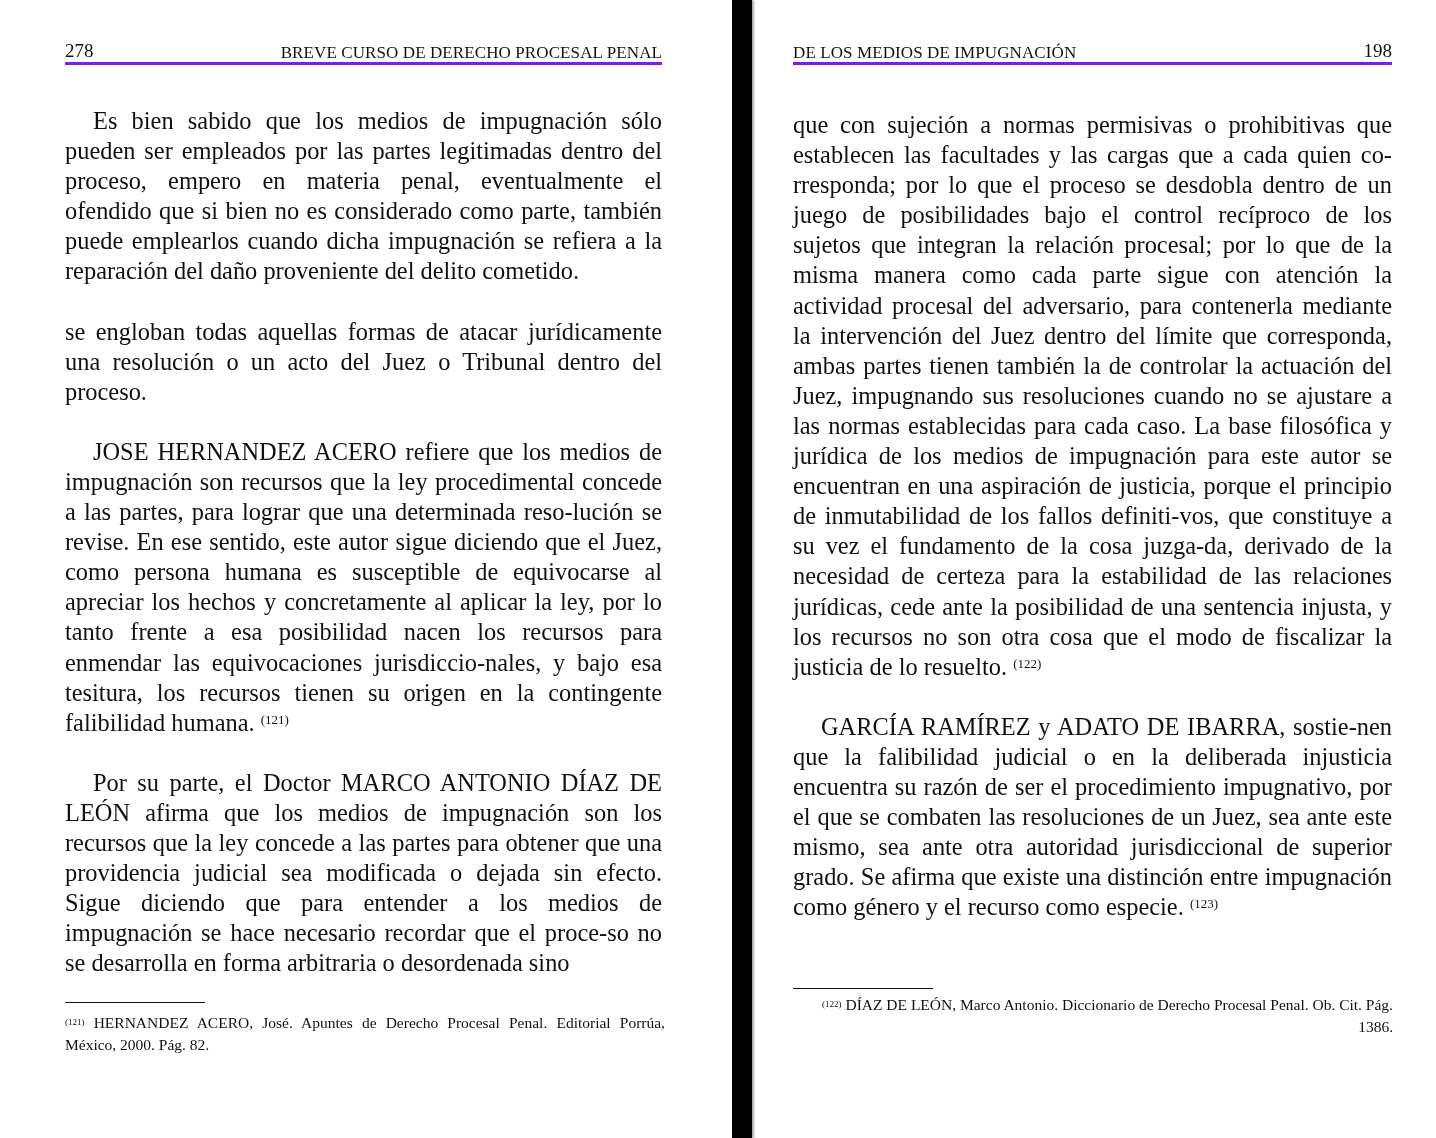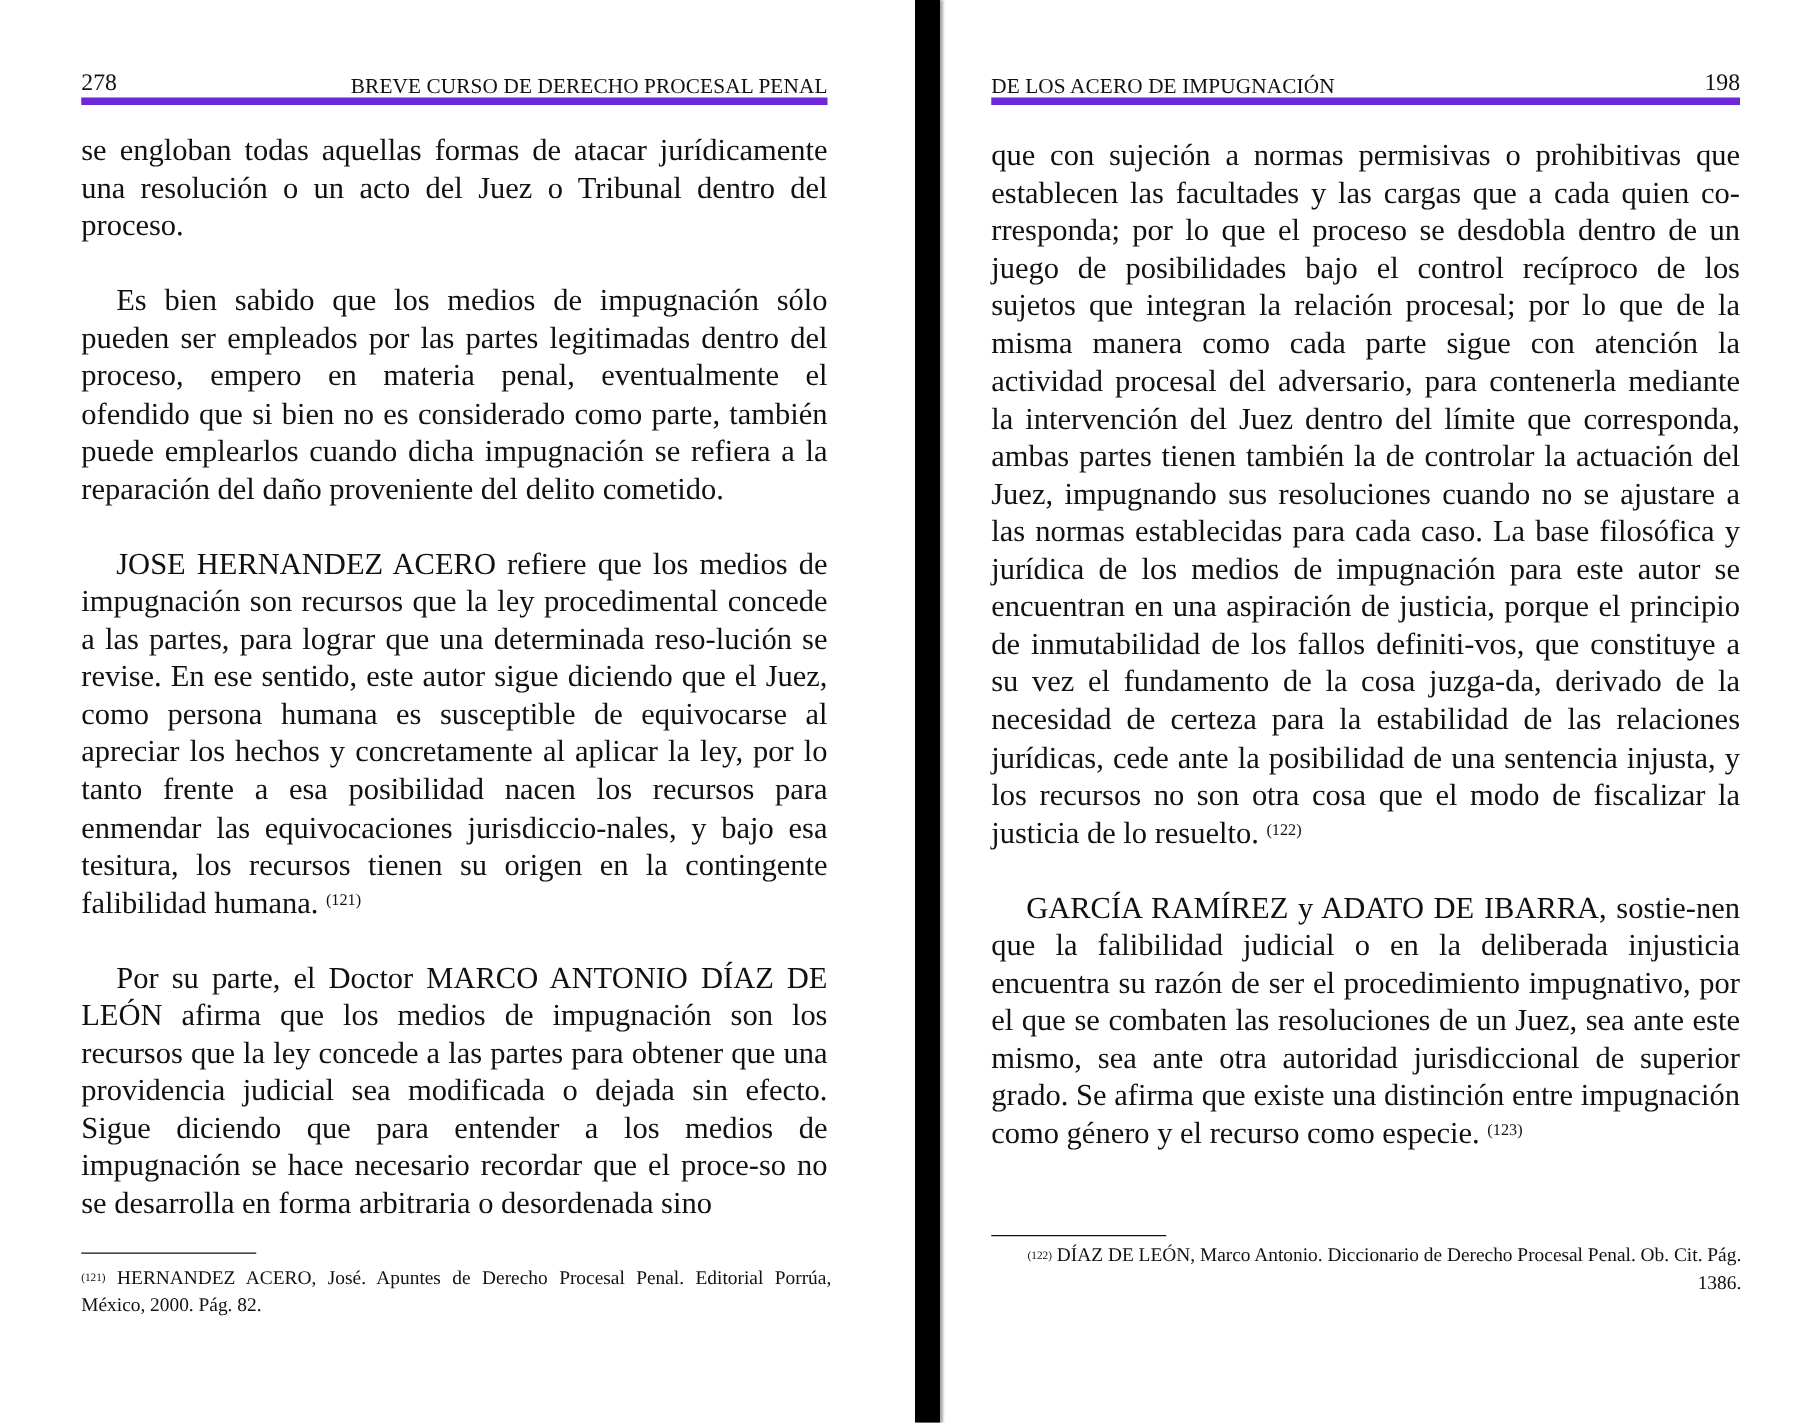--- a/index.html
+++ b/index.html
@@ -8,21 +8,21 @@
     font-family:"Liberation Serif", "DejaVu Serif", serif; color:#111;
   }
   .page { position:absolute; top:0; height:1138px; }
   #left-page { left:0; width:732px; }
   #right-page { left:752px; width:684px; }
   .spine {
     position:absolute; left:732px; top:0; width:20px; height:1138px;
     background:#000;
     box-shadow: 2px 0 2px rgba(0,0,0,0.35);
   }
-  .header { position:absolute; top:56px; height:22px; border-bottom:6px solid #6d28d9; }
+  .header { position:absolute; top:40px; height:22px; border-bottom:3px solid #6d28d9; }
   #left-page .header { left:65px; width:597px; }
   #right-page .header { left:41px; width:599px; }
   .page-num { position:absolute; top:0; font-size:19px; line-height:22px; }
   .running-title { position:absolute; top:6px; font-size:17px; letter-spacing:0.1px; line-height:14px; }
   #left-page .page-num { left:0; }
   #left-page .running-title { right:0; }
   #right-page .page-num { right:0; }
   #right-page .running-title { left:0; }
   .body-text { position:absolute; font-size:24.4px; line-height:30.1px; text-align:justify; }
   #left-page .body-text { left:65px; top:106px; width:597px; }
@@ -42,36 +42,36 @@
 </style>
 </head>
 <body>
 
 <div class="page" id="left-page">
   <div class="header">
     <span class="page-num">278</span>
     <span class="running-title">BREVE CURSO DE DERECHO PROCESAL PENAL</span>
   </div>
   <div class="body-text">
+    <p class="para"><span>Es bien sabido que los medios de impugnación sólo pueden ser empleados por las partes legitimadas dentro del proceso, empero en materia penal, eventualmente el ofendido que si bien no es considerado como parte, también puede emplearlos cuando dicha impugnación se refiera a la reparación del daño proveniente del delito cometido.</span></p>
     <p class="para first"><span>se engloban todas aquellas formas de atacar jurídicamente una resolución o un acto del Juez o Tribunal dentro del proceso.</span></p>
-    <p class="para"><span>Es bien sabido que los medios de impugnación sólo pueden ser empleados por las partes legitimadas dentro del proceso, empero en materia penal, eventualmente el ofendido que si bien no es considerado como parte, también puede emplearlos cuando dicha impugnación se refiera a la reparación del daño proveniente del delito cometido.</span></p>
     <p class="para"><span>JOSE HERNANDEZ ACERO refiere que los medios de impugnación son recursos que la ley procedimental concede a las partes, para lograr que una determinada reso-lución se revise. En ese sentido, este autor sigue diciendo que el Juez, como persona humana es susceptible de equivocarse al apreciar los hechos y concretamente al aplicar la ley, por lo tanto frente a esa posibilidad nacen los recursos para enmendar las equivocaciones jurisdiccio-nales, y bajo esa tesitura, los recursos tienen su origen en la contingente falibilidad humana.</span> <sup>(121)</sup></p>
     <p class="para"><span>Por su parte, el Doctor MARCO ANTONIO DÍAZ DE LEÓN afirma que los medios de impugnación son los recursos que la ley concede a las partes para obtener que una providencia judicial sea modificada o dejada sin efecto. Sigue diciendo que para entender a los medios de impugnación se hace necesario recordar que el proce-so no se desarrolla en forma arbitraria o desordenada sino</span></p>
   </div>
   <div class="fn-rule"></div>
   <div class="footnotes">
     <p class="fn"><sup>(121)</sup><span> HERNANDEZ ACERO, José. Apuntes de Derecho Procesal Penal. Editorial Porrúa, México, 2000. Pág. 82.</span></p>
   </div>
 </div>
 
 <div class="spine"></div>
 
 <div class="page" id="right-page">
   <div class="header">
-    <span class="running-title">DE LOS ACERO DE IMPUGNACIÓN</span>
+    <span class="running-title">DE LOS MEDIOS DE IMPUGNACIÓN</span>
     <span class="page-num">198</span>
   </div>
   <div class="body-text">
     <p class="para first"><span>que con sujeción a normas permisivas o prohibitivas que establecen las facultades y las cargas que a cada quien co-rresponda; por lo que el proceso se desdobla dentro de un juego de posibilidades bajo el control recíproco de los sujetos que integran la relación procesal; por lo que de la misma manera como cada parte sigue con atención la actividad procesal del adversario, para contenerla mediante la intervención del Juez dentro del límite que corresponda, ambas partes tienen también la de controlar la actuación del Juez, impugnando sus resoluciones cuando no se ajustare a las normas establecidas para cada caso. La base filosófica y jurídica de los medios de impugnación para este autor se encuentran en una aspiración de justicia, porque el principio de inmutabilidad de los fallos definiti-vos, que constituye a su vez el fundamento de la cosa juzga-da, derivado de la necesidad de certeza para la estabilidad de las relaciones jurídicas, cede ante la posibilidad de una sentencia injusta, y los recursos no son otra cosa que el modo de fiscalizar la justicia de lo resuelto.</span> <sup>(122)</sup></p>
     <p class="para"><span>GARCÍA RAMÍREZ y ADATO DE IBARRA, sostie-nen que la falibilidad judicial o en la deliberada injusticia encuentra su razón de ser el procedimiento impugnativo, por el que se combaten las resoluciones de un Juez, sea ante este mismo, sea ante otra autoridad jurisdiccional de superior grado. Se afirma que existe una distinción entre impugnación como género y el recurso como especie.</span> <sup>(123)</sup></p>
   </div>
   <div class="fn-rule"></div>
   <div class="footnotes">
     <p class="fn"><sup>(122)</sup><span> DÍAZ DE LEÓN, Marco Antonio. Diccionario de Derecho Procesal Penal. Ob. Cit. Pág. 1386.</span></p>
   </div>

